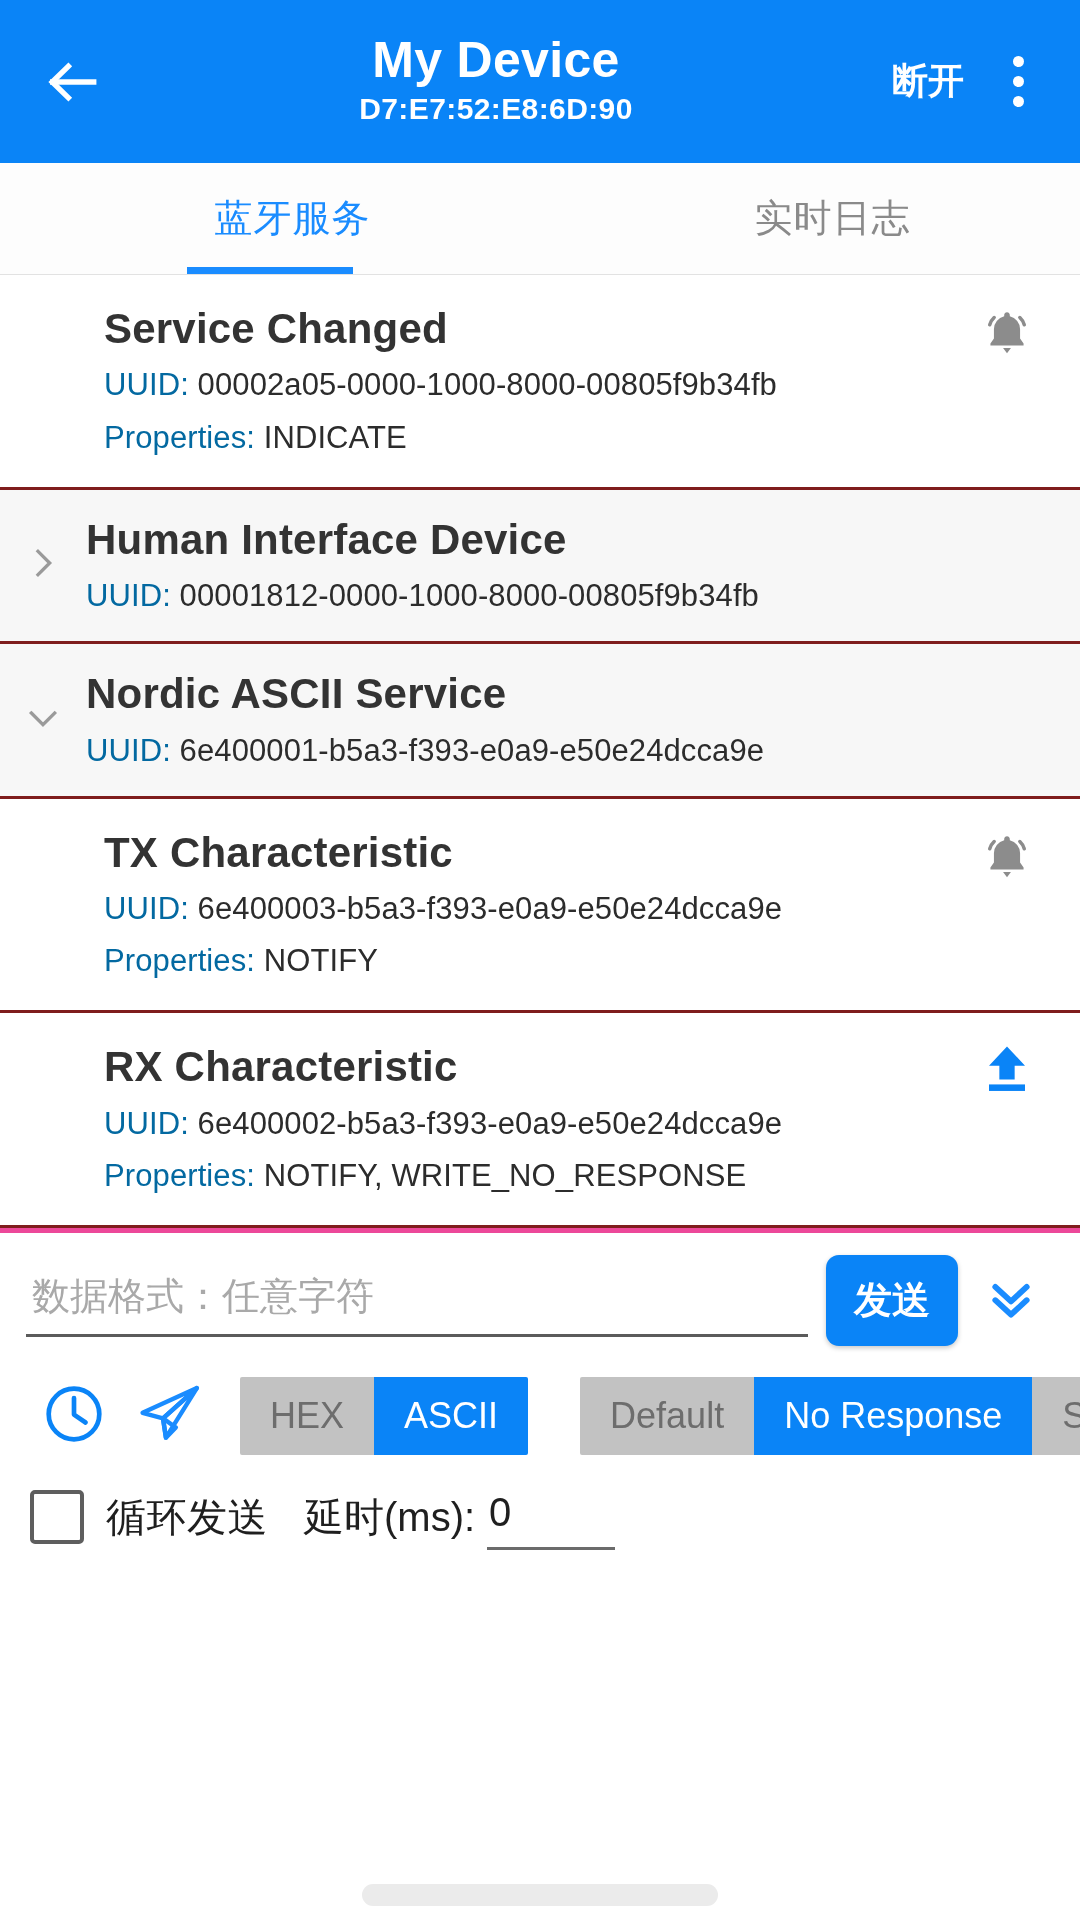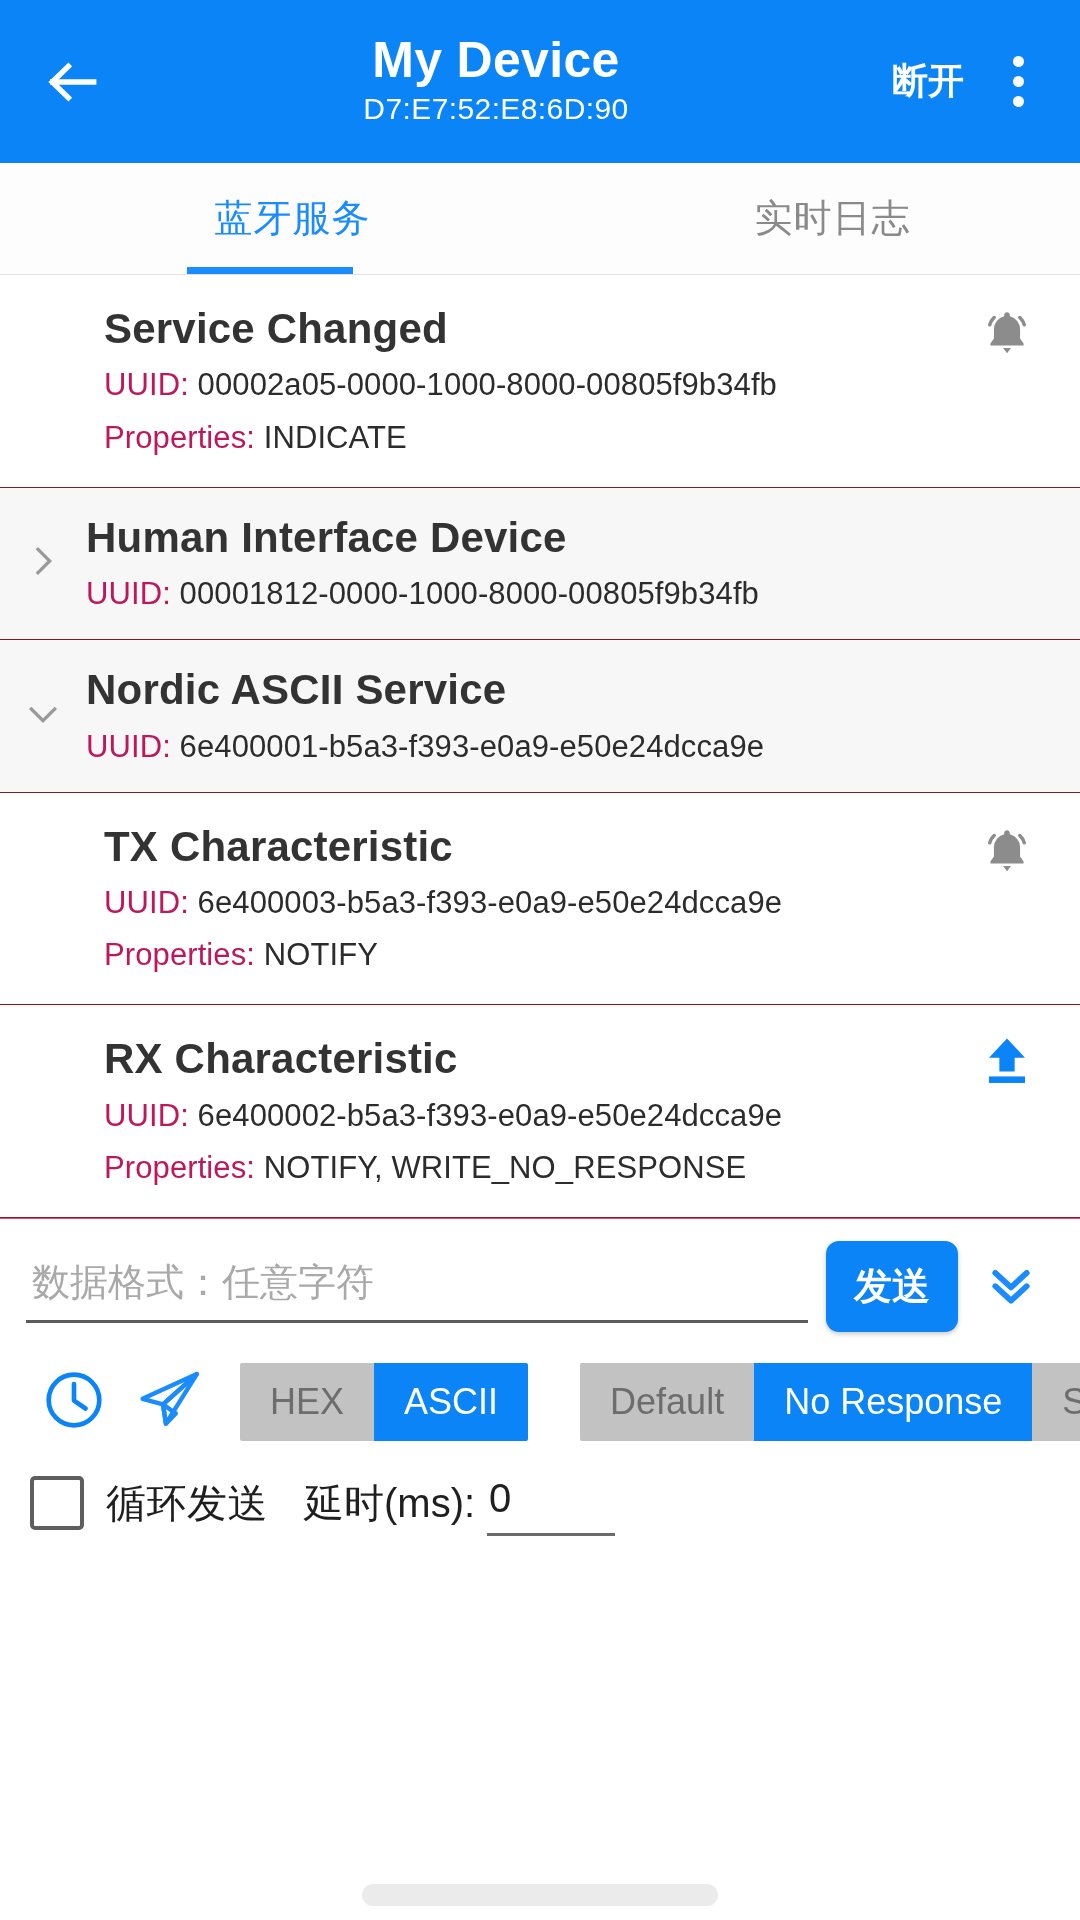--- a/index.html
+++ b/index.html
@@ -36,21 +36,21 @@
     color:#ffffff;
     font-size:50px;
     font-weight:bold;
     line-height:1.08;
     letter-spacing:0.3px;
     white-space:nowrap;
   }
   .subtitle{
     color:#ffffff;
     font-size:30px;
-    font-weight:normal;
+    font-weight:bold;
     line-height:1.45;
     letter-spacing:0.4px;
     white-space:nowrap;
   }
   .disconnect{
     color:#ffffff;
     font-size:36px;
     font-weight:bold;
     white-space:nowrap;
     flex:0 0 auto;
@@ -101,21 +101,21 @@
 
   
   .list{
     background:#ffffff;
   }
   .row{
     position:relative;
     display:flex;
     align-items:flex-start;
     padding:26px 30px 26px 0;
-    border-bottom:1px solid #7f1d1d;
+    border-bottom:3px solid #7f1d1d;
     background:#ffffff;
   }
   .row.service{
     background:#f7f7f7;
     align-items:center;
     padding-top:22px;
     padding-bottom:22px;
   }
   .chev{
     width:86px;
@@ -136,33 +136,33 @@
     white-space:nowrap;
   }
   .meta{
     font-size:31px;
     color:#2c2c2c;
     line-height:1.52;
     margin-top:5px;
     white-space:nowrap;
     letter-spacing:0.1px;
   }
-  .meta .lbl{ color:#be185d; }
+  .meta .lbl{ color:#0369a1; }
   .rowicon{
     flex:0 0 auto;
     width:86px;
     display:flex;
     align-items:flex-start;
     justify-content:center;
     padding-top:6px;
   }
 
   
   .bottom{
-    border-top:1px solid #ec4899;
+    border-top:5px solid #ec4899;
     background:#ffffff;
     padding:0 26px;
   }
   .sendrow{
     display:flex;
     align-items:center;
     padding-top:22px;
     gap:0;
   }
   .inputwrap{

